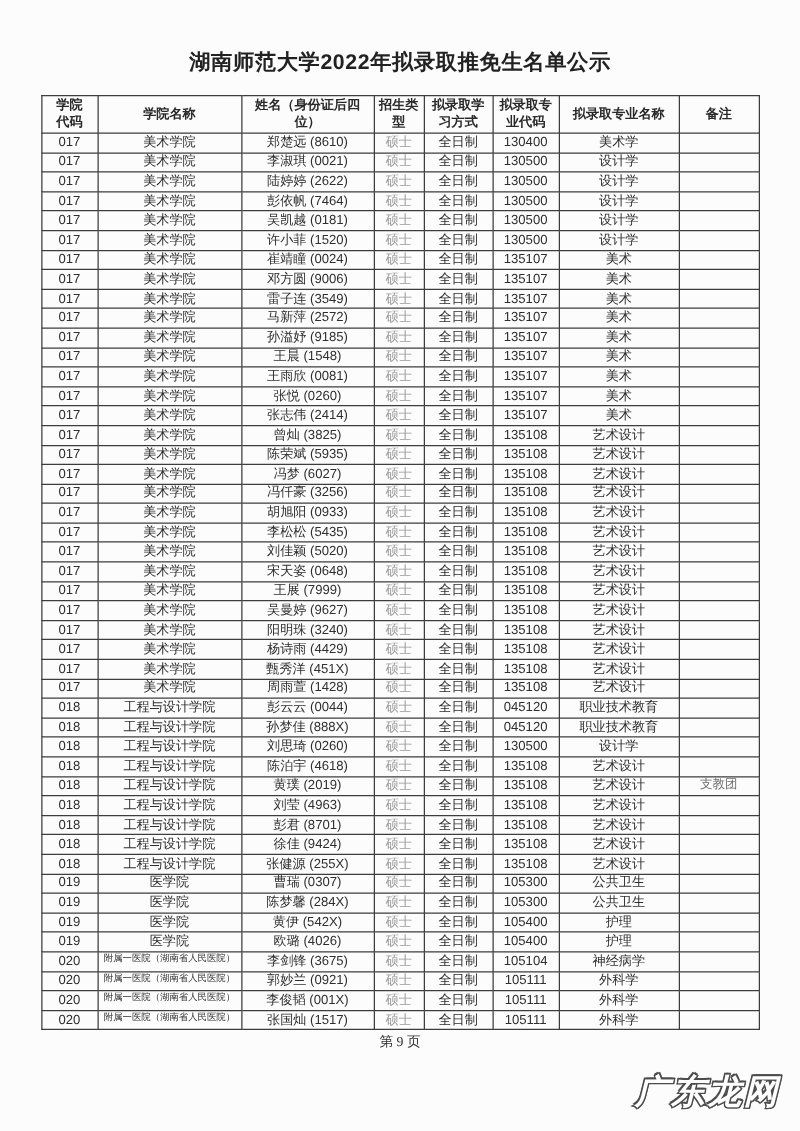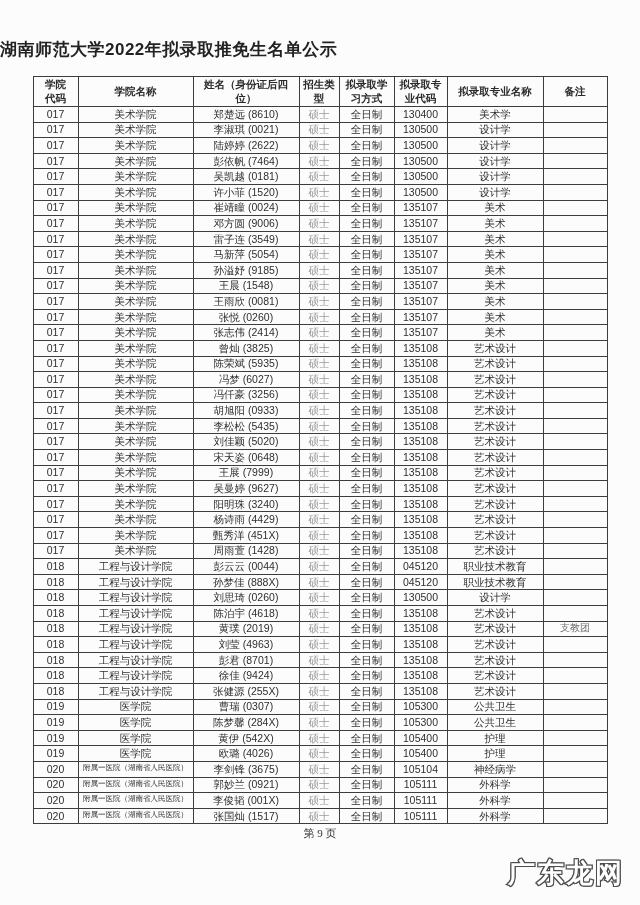--- a/index.html
+++ b/index.html
@@ -7,21 +7,21 @@
   body {
     width: 640px;
     height: 905px;
     background: #fcfcfc;
     font-family: "Liberation Sans", "DejaVu Sans", sans-serif;
     color: #2b2b2b;
     position: relative;
     overflow: hidden;
   }
   .page-title {
-    text-align: left;
+    text-align: center;
     font-size: 17px;
     font-weight: bold;
     margin: 0;
     padding-top: 38px;
     padding-bottom: 15px;
     color: #222;
     letter-spacing: 0.5px;
   }
   table.roster {
     border-collapse: collapse;
@@ -66,20 +66,21 @@
     bottom: 14px;
     font-size: 27px;
     font-weight: bold;
     letter-spacing: 2px;
     color: #ffffff;
     -webkit-text-stroke: 2px #4c4c4c;
     paint-order: stroke fill;
     text-shadow:
       1px 1px 0 #4c4c4c, -1px -1px 0 #4c4c4c,
       1px -1px 0 #4c4c4c, -1px 1px 0 #4c4c4c;
+    font-style: italic;
   }
 </style>
 </head>
 <body>
 
 <h1 class="page-title">湖南师范大学2022年拟录取推免生名单公示</h1>
 
 <table class="roster">
   <colgroup>
     <col style="width:45px">
@@ -195,21 +196,21 @@
         <td>雷子连 (3549)</td>
         <td class="gray">硕士</td>
         <td>全日制</td>
         <td>135107</td>
         <td>美术</td>
         <td></td>
       </tr>
       <tr>
         <td>017</td>
         <td>美术学院</td>
-        <td>马新萍 (5054)</td>
+        <td>马新萍 (2572)</td>
         <td class="gray">硕士</td>
         <td>全日制</td>
         <td>135107</td>
         <td>美术</td>
         <td></td>
       </tr>
       <tr>
         <td>017</td>
         <td>美术学院</td>
         <td>孙溢妤 (9185)</td>

